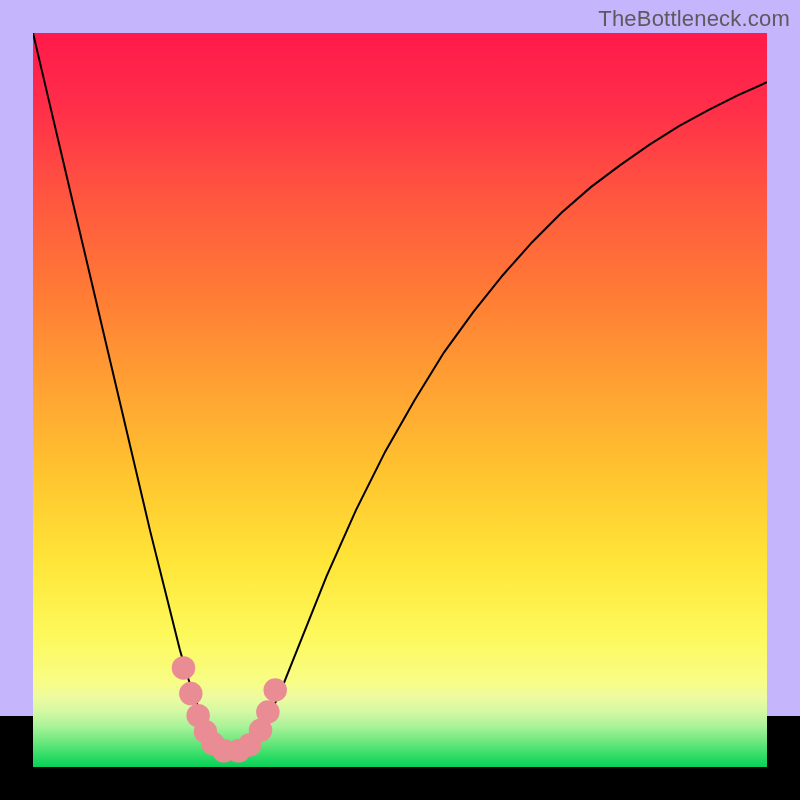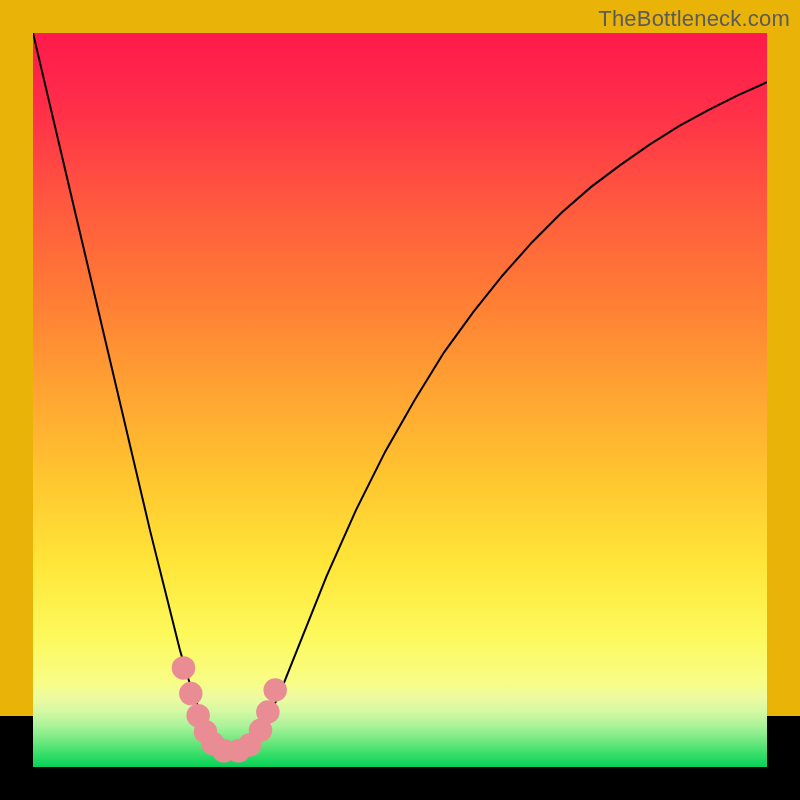--- a/index.html
+++ b/index.html
@@ -9,21 +9,21 @@
     height: 800px;
     overflow: hidden;
     background: #000;
     font-family: Arial, Helvetica, sans-serif;
   }
   .frame {
     position: absolute;
     top: 0; left: 0;
     width: 800px;
     height: 716px;
-    background: #eab308;
+    background: #c4b5fd;
   }
   .plot {
     position: absolute;
     top: 33px;
     left: 33px;
     width: 734px;
     height: 734px;
     overflow: hidden;
   }
   .watermark {

